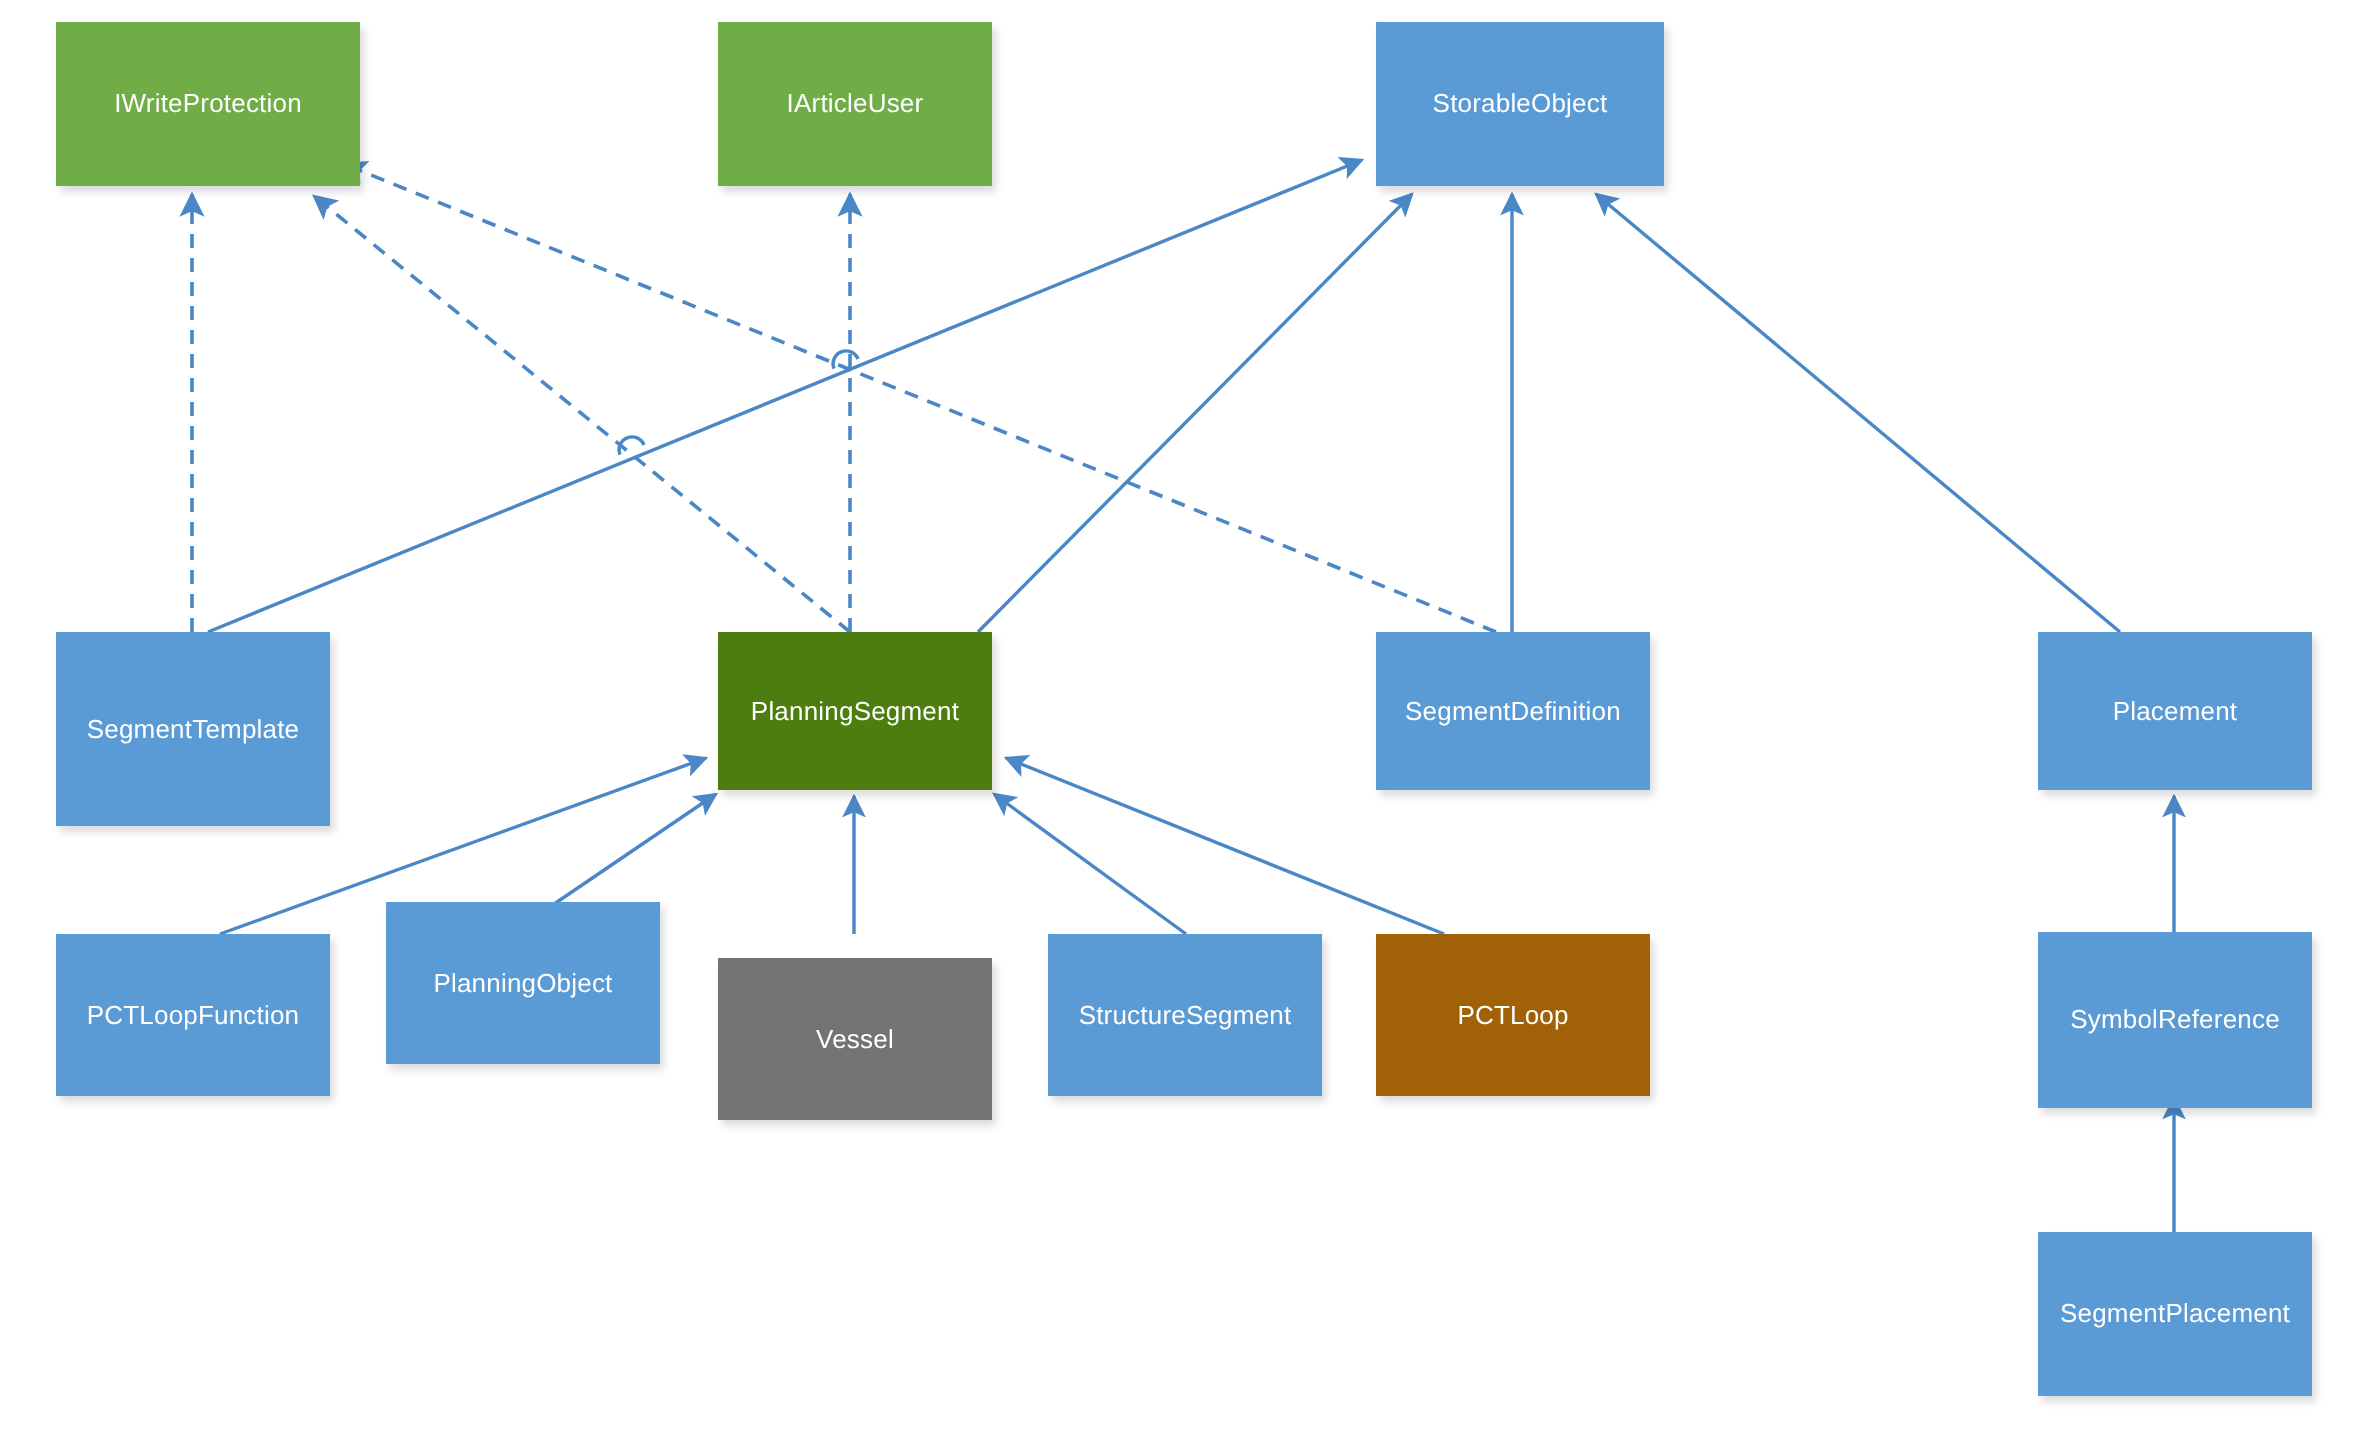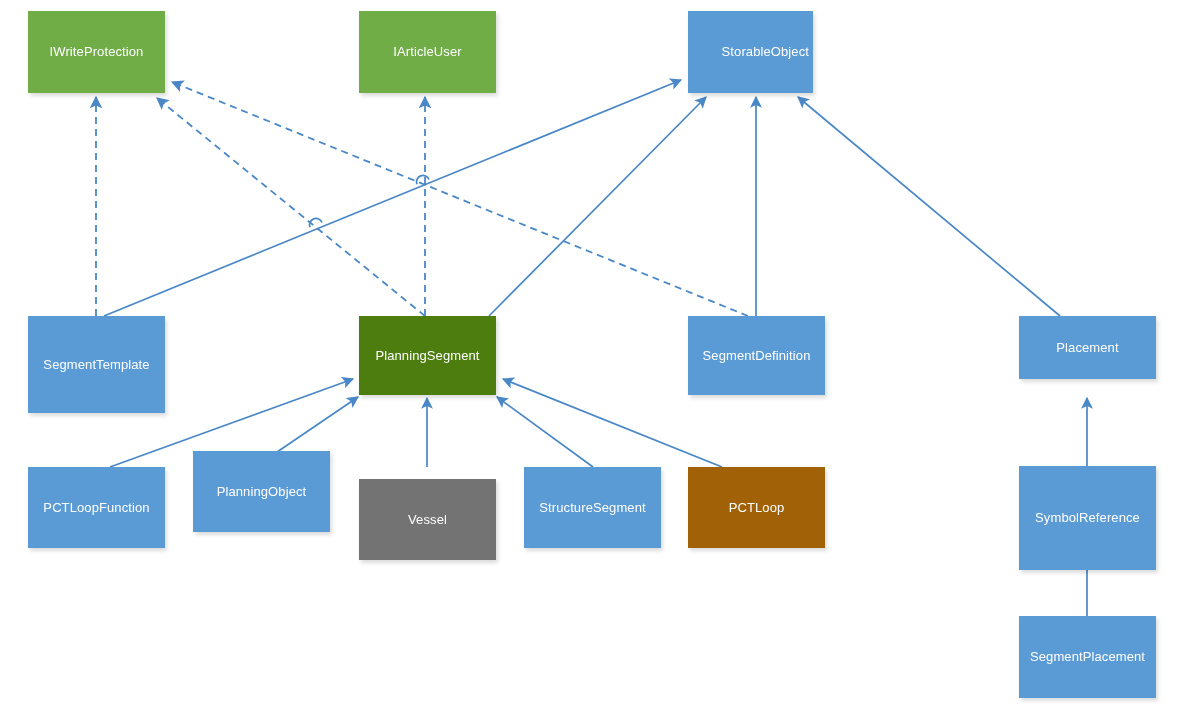--- a/index.html
+++ b/index.html
@@ -74,57 +74,57 @@
         <line x1="1087" y1="466" x2="1087" y2="398" stroke="#4A87C6" stroke-width="1.7" marker-end="url(#arrow-open)"></line>
         <line x1="1087" y1="616" x2="1087" y2="549" stroke="#4A87C6" stroke-width="1.7" marker-end="url(#arrow-open)"></line>
       </g>
     <g id="hops-group">
         <path d="M 310 227.3 A 6 6 0 0 1 322 222.5" fill="none" stroke="#4A87C6" stroke-width="1.7"></path>
         <path d="M 417 184.3 A 6 6 0 0 1 429 179.5" fill="none" stroke="#4A87C6" stroke-width="1.7"></path>
       </g>
   </svg>
 
   <div id="nodes-layer">
-      <div class="node" style="left: 28px; top: 11px; width: 137px; height: 82px; background: rgb(112, 173, 71);">
+      <div class="node" style="left: 28px; top: 11px; width: 152px; height: 82px; background: rgb(112, 173, 71);">
         <span class="node-label">IWriteProtection</span>
       </div>
       <div class="node" style="left: 359px; top: 11px; width: 137px; height: 82px; background: rgb(112, 173, 71);">
         <span class="node-label">IArticleUser</span>
       </div>
-      <div class="node" style="left: 688px; top: 11px; width: 125px; height: 82px; background: rgb(91, 155, 213); justify-content: flex-end;">
+      <div class="node" style="left: 688px; top: 11px; width: 144px; height: 82px; background: rgb(91, 155, 213);">
         <span class="node-label">StorableObject</span>
       </div>
       <div class="node" style="left: 28px; top: 316px; width: 137px; height: 97px; background: rgb(91, 155, 213);">
         <span class="node-label">SegmentTemplate</span>
       </div>
       <div class="node" style="left: 359px; top: 316px; width: 137px; height: 79px; background: #4d7c0f;">
         <span class="node-label">PlanningSegment</span>
       </div>
       <div class="node" style="left: 688px; top: 316px; width: 137px; height: 79px; background: rgb(91, 155, 213); justify-content: center;">
         <span class="node-label">SegmentDefinition</span>
       </div>
-      <div class="node" style="left: 1019px; top: 316px; width: 137px; height: 63px; background: rgb(91, 155, 213);">
+      <div class="node" style="left: 1019px; top: 316px; width: 137px; height: 79px; background: rgb(91, 155, 213);">
         <span class="node-label">Placement</span>
       </div>
       <div class="node" style="left: 28px; top: 467px; width: 137px; height: 81px; background: rgb(91, 155, 213); text-align: right;">
         <span class="node-label">PCTLoopFunction</span>
       </div>
       <div class="node" style="left: 193px; top: 451px; width: 137px; height: 81px; background: rgb(91, 155, 213);">
         <span class="node-label">PlanningObject</span>
       </div>
       <div class="node" style="left: 359px; top: 467px; width: 137px; height: 81px; background: #737373; margin-top: 12px;">
         <span class="node-label">Vessel</span>
       </div>
       <div class="node" style="left: 524px; top: 467px; width: 137px; height: 81px; background: rgb(91, 155, 213);">
         <span class="node-label">StructureSegment</span>
       </div>
       <div class="node" style="left: 688px; top: 467px; width: 137px; height: 81px; background: #a16207;">
         <span class="node-label">PCTLoop</span>
       </div>
-      <div class="node" style="left: 1019px; top: 466px; width: 137px; height: 104px; background: rgb(91, 155, 213);">
+      <div class="node" style="left: 1019px; top: 466px; width: 137px; height: 88px; background: rgb(91, 155, 213);">
         <span class="node-label">SymbolReference</span>
       </div>
       <div class="node" style="left: 1019px; top: 616px; width: 137px; height: 82px; background: rgb(91, 155, 213);">
         <span class="node-label">SegmentPlacement</span>
       </div>
     </div>
 
 </div>
 
 </body></html>

